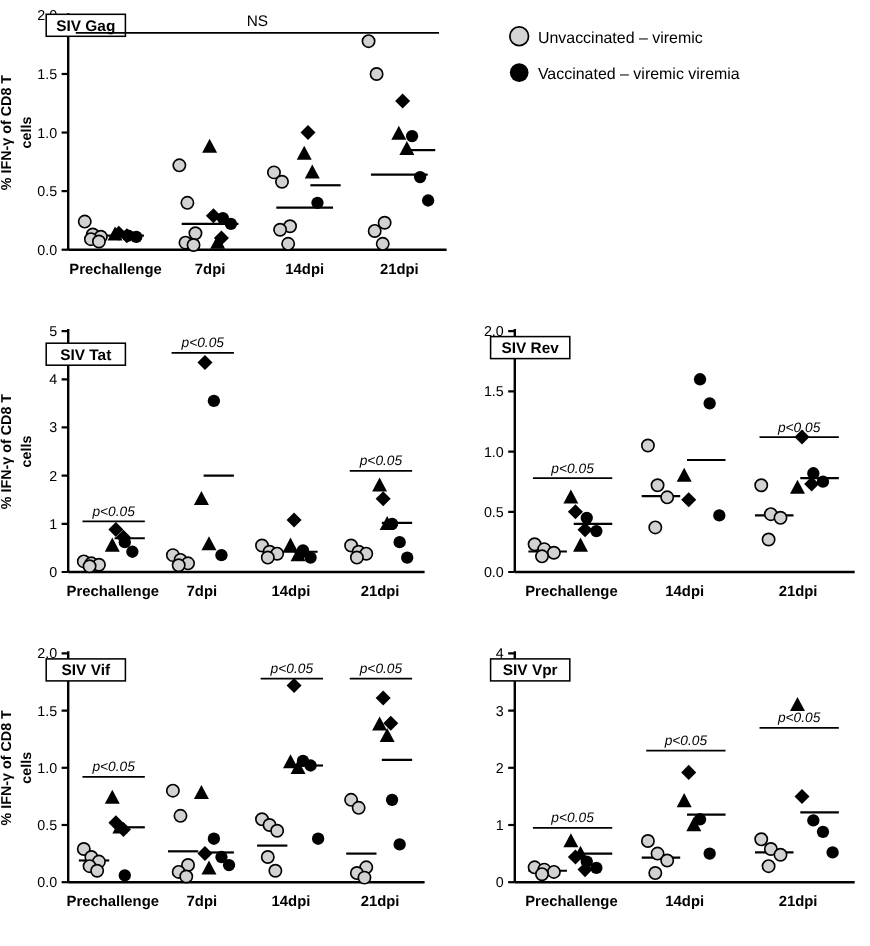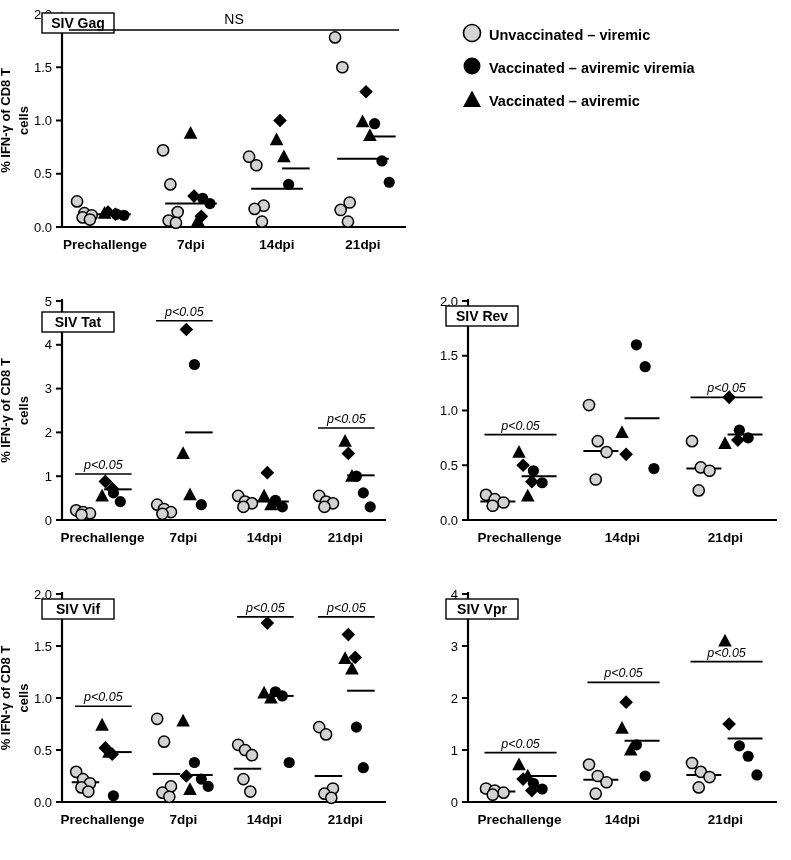--- a/index.html
+++ b/index.html
@@ -19,21 +19,20 @@
     position: absolute;
   }
   .panel-svg {
     display: block;
   }
   .legend {
     position: absolute;
     left: 455px;
     top: 20px;
     width: 320px;
-    font-weight: bold;
   }
   .legend-row {
     display: flex;
     align-items: center;
     height: 30px;
     margin-bottom: 3px;
   }
   .legend-mark {
     width: 34px;
     text-align: center;
@@ -81,29 +80,21 @@
         </svg>
     </span>
     <span class="legend-label">Unvaccinated – viremic</span>
   </div>
   <div class="legend-row">
     <span class="legend-mark">
       <svg width="24" height="24" viewBox="0 0 24 24">
           <circle cx="12" cy="12" r="8.5" fill="#000"></circle>
         </svg>
     </span>
-    <span class="legend-label">Vaccinated – aviremic viremia</span>
-  </div>
-  <div class="legend-row">
-    <span class="legend-mark">
-      <svg width="24" height="24" viewBox="0 0 24 24">
-          <polygon points="12,3.5 21,20 3,20" fill="#000"></polygon>
-        </svg>
-    </span>
-    <span class="legend-label">Vaccinated – aviremic</span>
+    <span class="legend-label">Vaccinated – viremic viremia</span>
   </div>
 </div>
 
 <div class="panel" id="panel-siv-gag" style="left:0px; top:0px;">
     <svg width="420" height="285" viewBox="0 0 420 285" class="panel-svg">
       <line x1="62" y1="12" x2="62" y2="227" stroke="#000" stroke-width="2.2"></line>
       <line x1="62" y1="227" x2="406" y2="227" stroke="#000" stroke-width="2.2"></line>
       <line x1="56" y1="227" x2="62" y2="227" stroke="#000" stroke-width="2"></line>
       <text x="52" y="231.5" text-anchor="end" class="tick-label">0.0</text>
       <line x1="56" y1="173.75" x2="62" y2="173.75" stroke="#000" stroke-width="2"></line>

